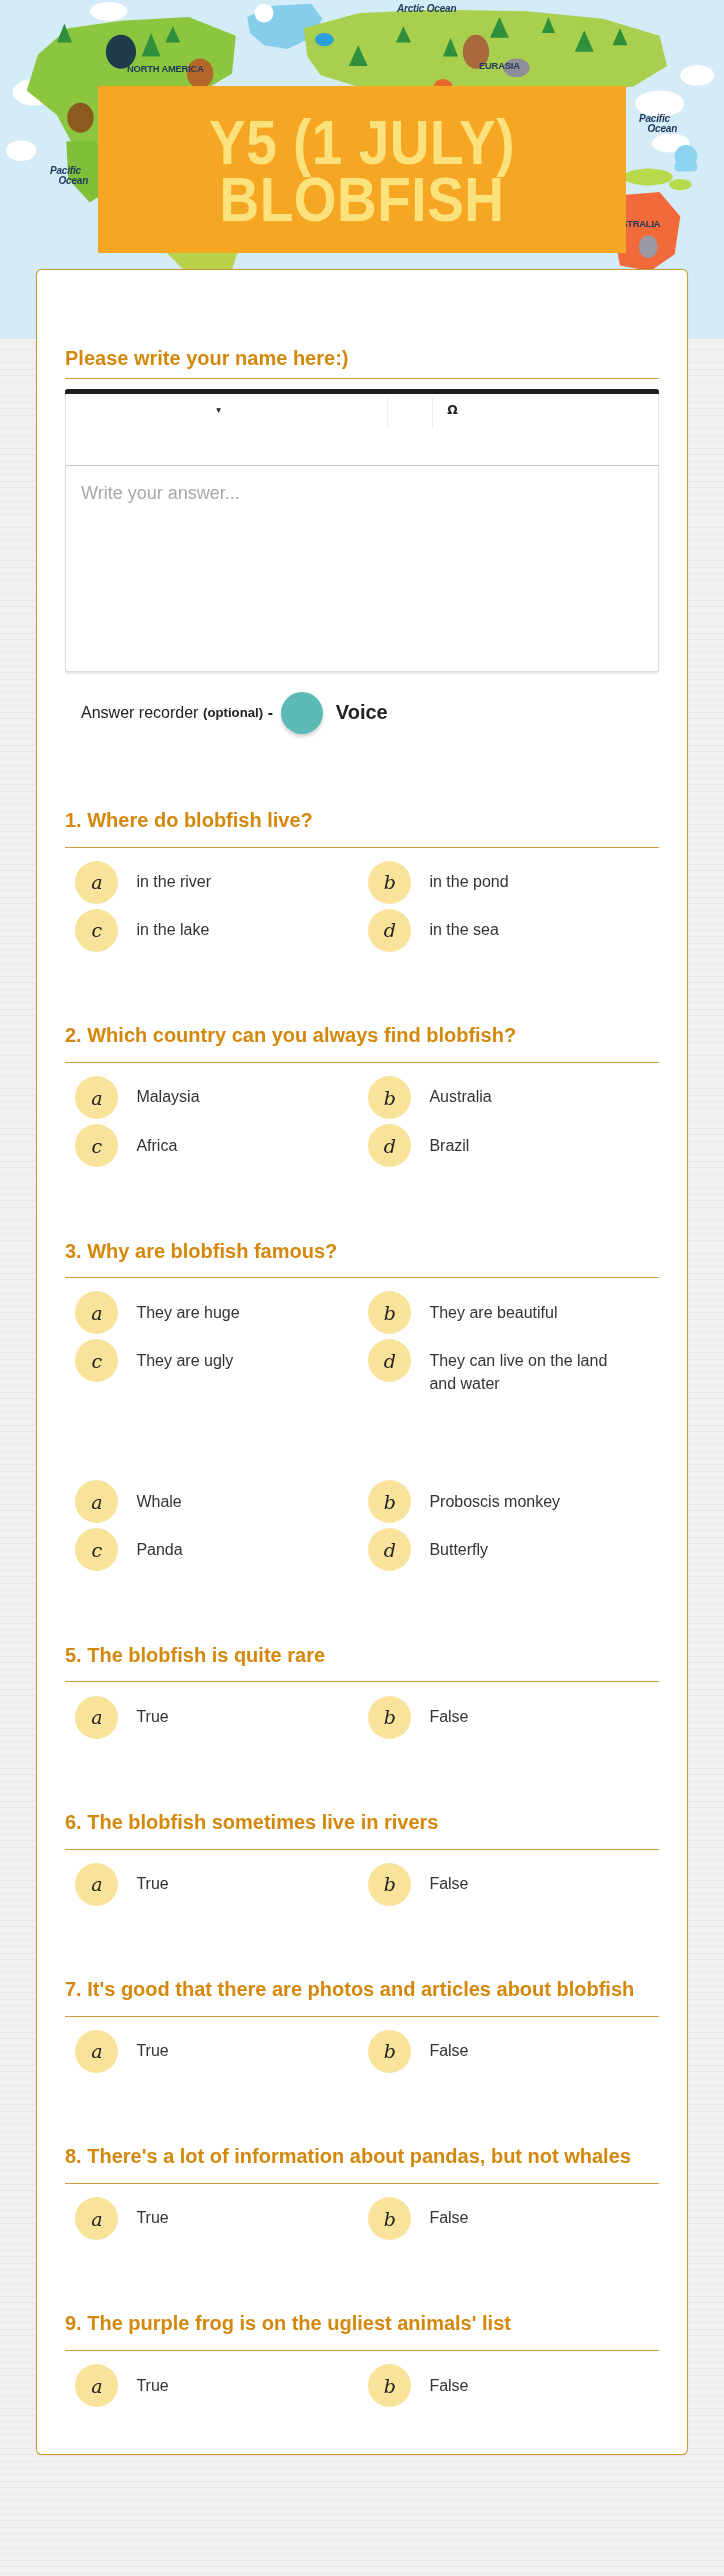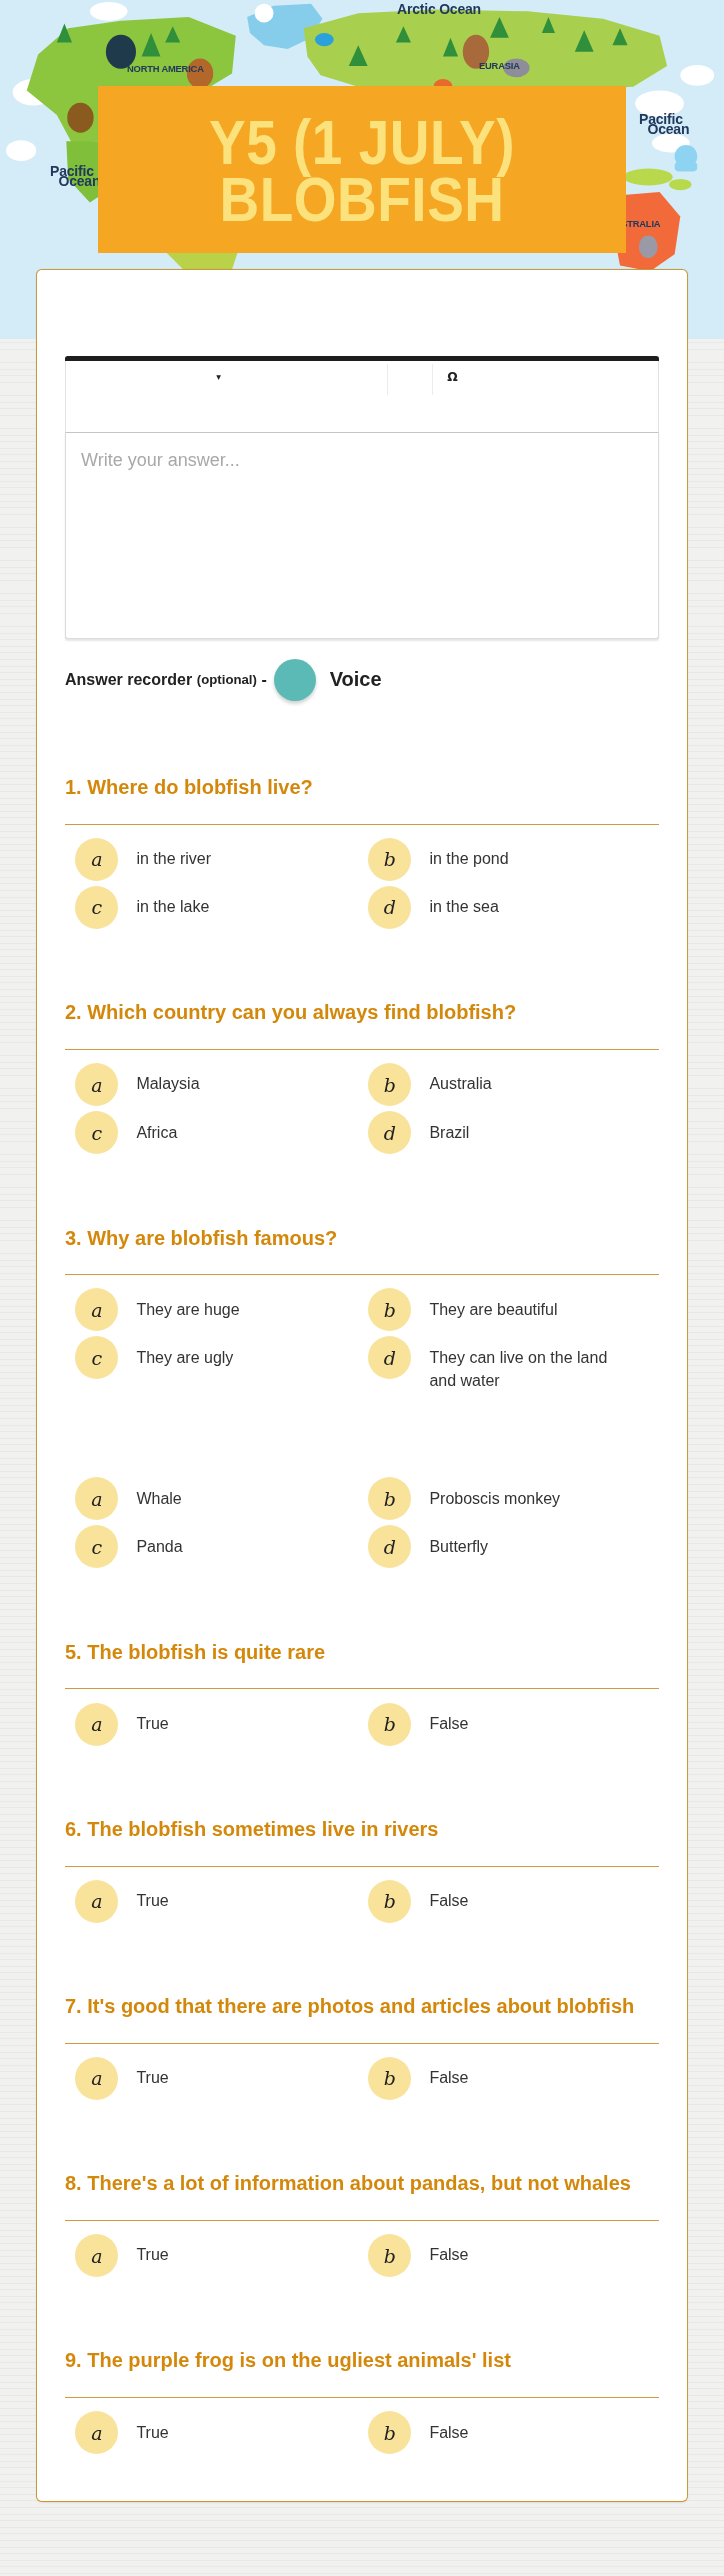--- a/index.html
+++ b/index.html
@@ -4,21 +4,21 @@
 <style>
   html,body{margin:0;padding:0;}
   body{
     width:724px;height:2576px;position:relative;overflow:hidden;
     font-family:"Liberation Sans",sans-serif;
     background:#efefed repeating-linear-gradient(to bottom,#f1f1ef 0px,#f1f1ef 5.7px,#e8e8e6 5.7px,#e8e8e6 6.6px);
   }
   .banner{position:absolute;left:0;top:0;width:724px;height:339px;background:#d4ecf8;overflow:hidden;}
   .banner svg{position:absolute;left:0;top:0;}
   .map-label{position:absolute;font-family:"Liberation Sans",sans-serif;font-weight:bold;color:#22395c;font-size:9.4px;line-height:10.4px;letter-spacing:-0.2px;white-space:nowrap;}
-  .map-label.ocean{font-size:14px;line-height:10.4px;font-weight:bold;}
+  .map-label.ocean{font-size:10px;line-height:10.4px;font-weight:bold;font-style:italic;}
   .map-label .l2{display:block;padding-left:8.5px;}
   .title-box{position:absolute;left:98px;top:86px;width:528px;height:167px;background:#f5a623;
     display:flex;flex-direction:column;align-items:center;justify-content:center;padding-top:3px;box-sizing:border-box;z-index:2;}
   .title-line{font-family:"Liberation Sans",sans-serif;font-weight:bold;font-size:55px;line-height:57px;color:#fbe27c;transform:scaleY(1.15);letter-spacing:0.5px;}
 
   .card{position:absolute;left:36px;top:269px;width:594px;padding:76px 28px 46px 28px;background:#fff;
     border:0.9px solid #c99a3a;border-bottom:1.9px solid #d39227;border-radius:5.7px;z-index:3;
     box-shadow:0 0.9px 1.9px rgba(0,0,0,0.08);}
   .sec-title{margin:0;font-family:"Liberation Sans",sans-serif;font-weight:bold;font-size:20px;color:#d4880b;}
   .name-title{line-height:24.5px;padding-bottom:7.5px;border-bottom:0.9px solid #cf9a3d;}
@@ -28,30 +28,30 @@
   .editor-toolbar{height:35px;position:relative;border-left:0.9px solid #e2e2e2;border-right:0.9px solid #e2e2e2;background:#fff;}
   .tb-caret{position:absolute;left:146px;top:7.5px;width:13.2px;height:15px;font-size:9.4px;color:#222;text-align:center;line-height:15px;cursor:pointer;}
   .tb-sep{position:absolute;top:2.8px;width:0.9px;height:31px;background:#ececec;}
   .tb-omega{position:absolute;left:378px;top:6.6px;width:17px;height:19px;font-family:"DejaVu Sans",sans-serif;font-weight:bold;font-size:12.3px;color:#222;line-height:19px;text-align:center;cursor:pointer;}
   .editor-blank{height:36px;border-left:0.9px solid #e2e2e2;border-right:0.9px solid #e2e2e2;border-bottom:1.9px solid #c6c6c6;}
   .editor-text{display:block;width:100%;height:206px;box-sizing:border-box;border:0.9px solid #dcdcdc;border-top:none;border-radius:0 0 2.8px 2.8px;
     padding:17px 15px;resize:none;outline:none;font-family:"Liberation Sans",sans-serif;font-size:18px;color:#333;box-shadow:0 1.9px 1.9px rgba(0,0,0,0.10);margin:0;}
   .editor-text::placeholder{color:#a8a8a8;}
 
   .recorder{margin-top:19px;height:43px;display:flex;align-items:center;}
-  .rec-label{font-weight:bold;font-size:16px;color:#222;}
+  .rec-label{font-weight:normal;font-size:16px;color:#222;margin-left:16px;}
   .rec-optional{font-weight:bold;font-size:13.2px;color:#222;margin-left:4.7px;}
   .rec-dash{font-weight:bold;font-size:16px;color:#222;margin-left:4.7px;}
   .rec-btn{width:42px;height:42px;border-radius:50%;background:#5bbab5;margin-left:7.5px;box-shadow:0 2.8px 3.8px rgba(0,0,0,0.18);cursor:pointer;}
   .rec-voice{font-weight:bold;font-size:20px;color:#222;margin-left:13.2px;}
 
   .q{margin-top:72px;}
   .q.first{margin-top:75px;}
   .q.q4{margin-top:74px;}
-  .q-title{line-height:23.6px;padding-bottom:24px;border-bottom:0.9px solid #cf9a3d;max-width:594px;margin-top:26px;}
+  .q-title{line-height:23.6px;padding-bottom:14px;border-bottom:0.9px solid #cf9a3d;max-width:594px;margin-top:26px;}
   .opts{display:grid;grid-template-columns:293px 1fr;row-gap:4.7px;padding-left:10.4px;margin-top:13.2px;}
   .opt{display:flex;align-items:flex-start;cursor:pointer;}
   .opt-letter{flex:none;width:43px;height:43px;border-radius:50%;background:#f9e39b;display:flex;align-items:center;justify-content:center;
     font-family:"DejaVu Serif",serif;font-style:italic;font-size:19px;color:#222;}
   .opt-text{margin-left:18px;padding:9.4px 0 10.4px 0;font-size:16px;line-height:23.6px;color:#333;max-width:198px;}
 </style>
 </head>
 <body>
 
 <div class="banner">
@@ -130,20 +130,21 @@
   <span class="map-label" style="left:608px;top:219px;">AUSTRALIA</span>
 </div>
 
 <div class="title-box">
   <div class="title-line">Y5 (1 JULY)</div>
   <div class="title-line">BLOBFISH</div>
 </div>
 
 <div class="card">
 
+  <h2 class="sec-title name-title">Please write your name here:)</h2>
 
   <div class="editor">
     <div class="editor-bar"></div>
     <div class="editor-toolbar">
       <span class="tb-caret">▾</span>
       <span class="tb-sep" style="left:321px;"></span>
       <span class="tb-sep" style="left:366px;"></span>
       <span class="tb-omega">Ω</span>
     </div>
     <div class="editor-blank"></div>

